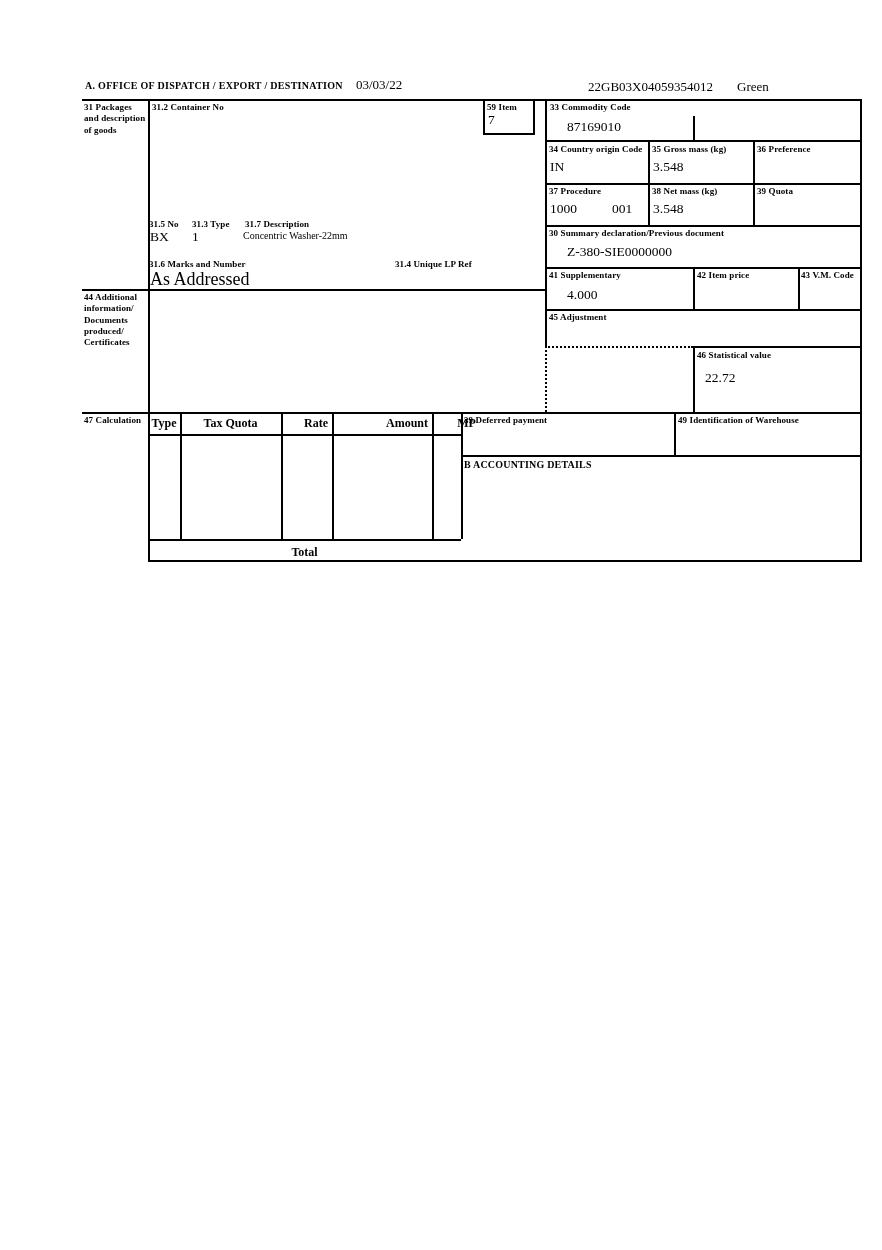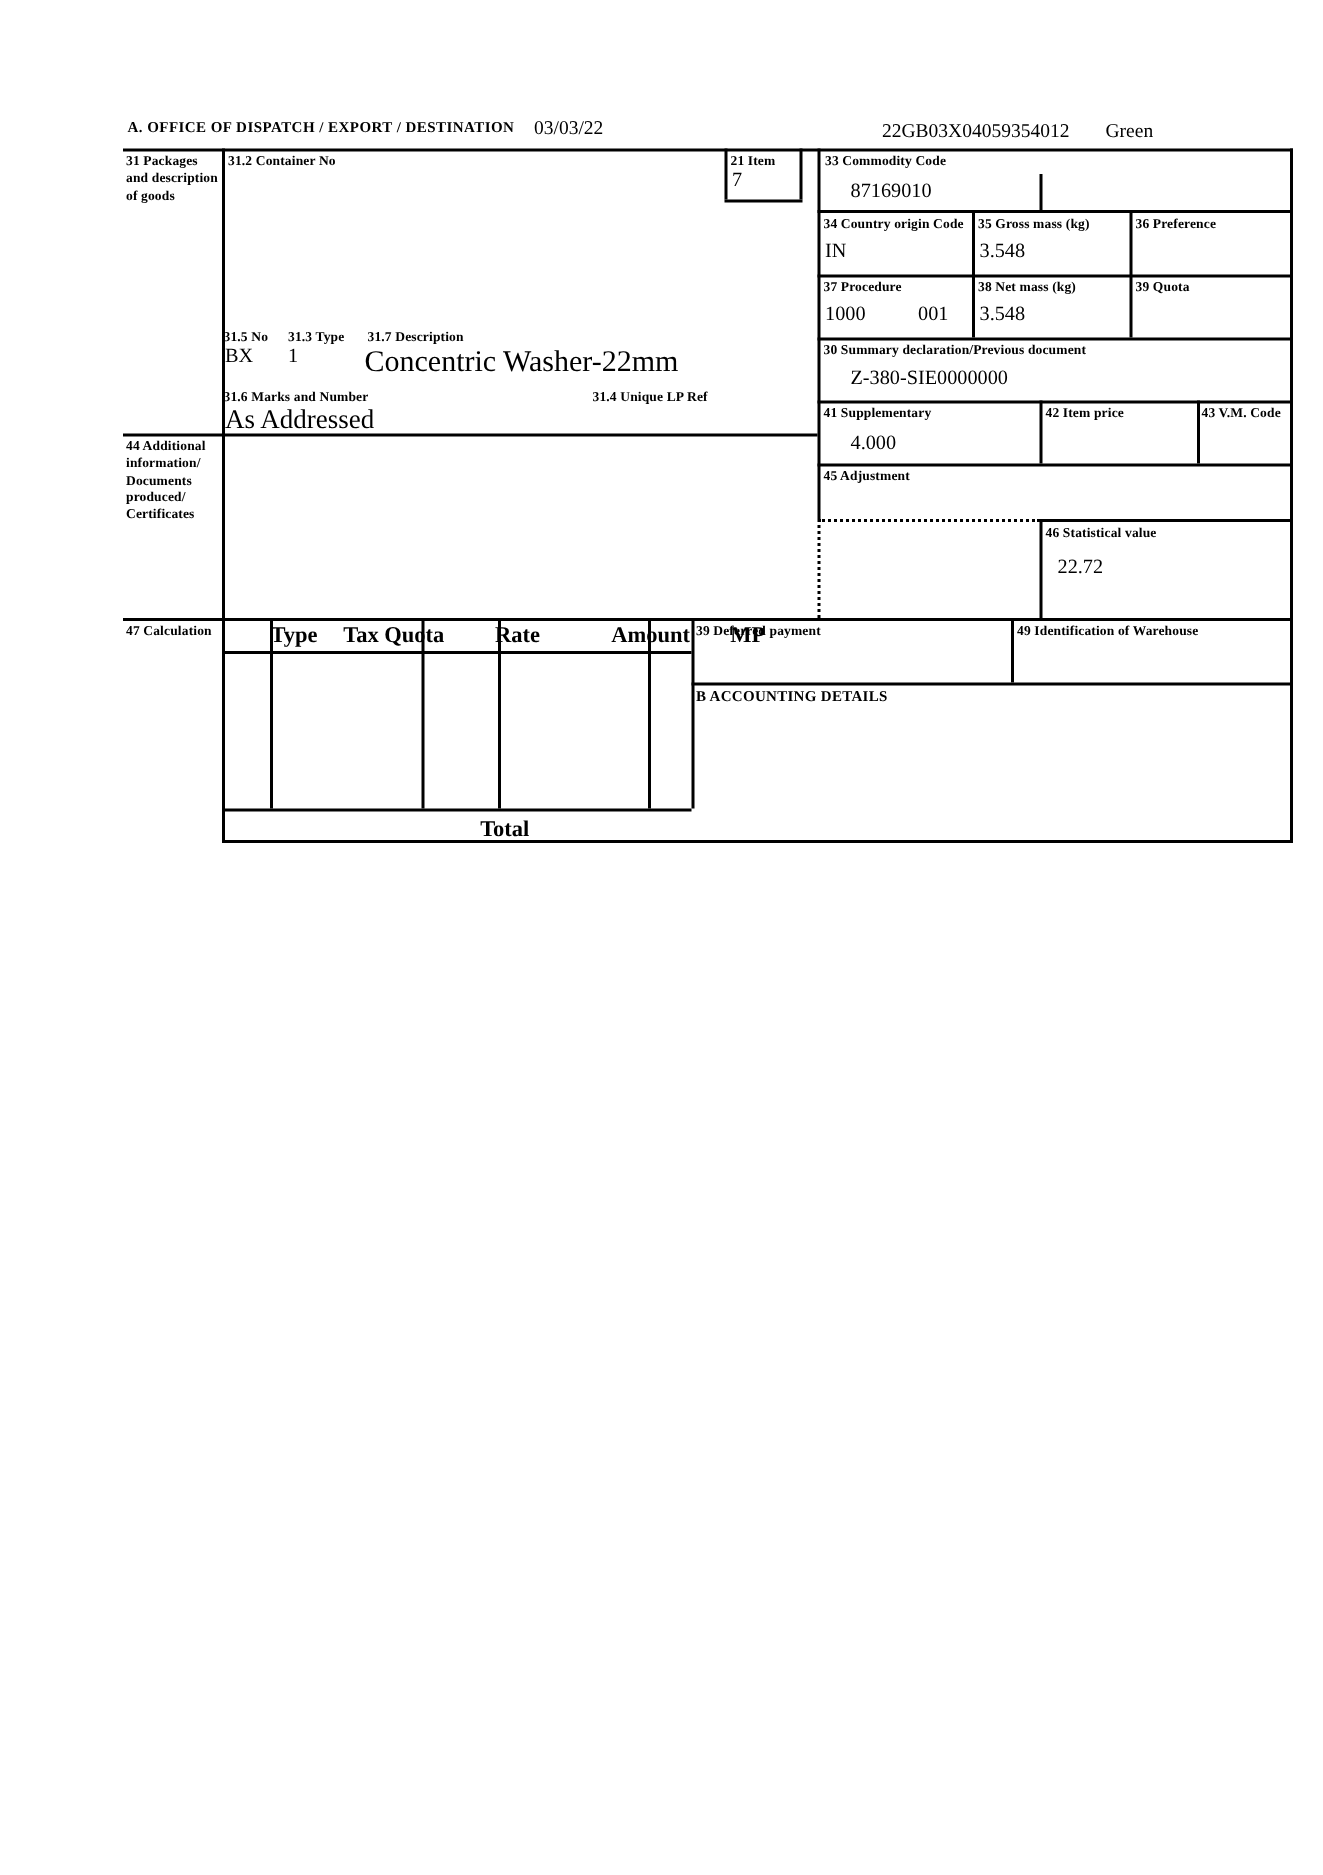--- a/index.html
+++ b/index.html
@@ -8,21 +8,21 @@
     font-family:"Liberation Serif","DejaVu Serif",serif;color:#000;overflow:hidden;
   }
   .hl{position:absolute;background:#000;height:2px;}
   .vl{position:absolute;background:#000;width:2px;}
   .hl.dot{background:none;border-top:2px dotted #000;height:0;}
   .vl.dot{background:none;border-left:2px dotted #000;width:0;}
   .lbl{position:absolute;font-weight:bold;font-size:9px;line-height:1.25;letter-spacing:.1px;}
   .val{position:absolute;font-size:13.5px;line-height:1.1;white-space:nowrap;}
   .hdr{position:absolute;font-weight:bold;font-size:10px;letter-spacing:.3px;white-space:nowrap;}
   .big{position:absolute;font-size:13px;white-space:nowrap;}
-  .th{position:absolute;font-weight:bold;font-size:15px;line-height:1;padding-left:32px;}
+  .th{position:absolute;font-weight:bold;font-size:12px;line-height:1;}
   .tc{text-align:center;}
   .tr{text-align:right;}
 </style>
 </head>
 <body>
 
 <div id="page">
 
   <div class="hdr" style="left:85px;top:80px;">A. OFFICE OF DISPATCH / EXPORT / DESTINATION</div>
   <div class="big" style="left:356px;top:77px;">03/03/22</div>
@@ -62,21 +62,21 @@
   <div class="vl" style="left:180px;top:412px;height:127px;"></div>
   <div class="vl" style="left:281px;top:412px;height:127px;"></div>
   <div class="vl" style="left:332px;top:412px;height:127px;"></div>
   <div class="vl" style="left:432px;top:412px;height:127px;"></div>
   <div class="vl" style="left:461px;top:412px;height:127px;"></div>
   <div class="vl" style="left:674px;top:412px;height:43px;"></div>
 
   <div class="lbl" style="left:84px;top:102px;width:62px;">31 Packages and description of goods</div>
   <div class="lbl" style="left:152px;top:102px;">31.2 Container No</div>
 
-  <div class="lbl" style="left:487px;top:102px;">21 Item</div>
+  <div class="lbl" style="left:487px;top:102px;">59 Item</div>
   <div class="val" style="left:488px;top:113px;">7</div>
 
   <div class="lbl" style="left:550px;top:102px;">33 Commodity Code</div>
   <div class="val" style="left:567px;top:120px;">87169010</div>
 
   <div class="lbl" style="left:549px;top:144px;">34 Country origin Code</div>
   <div class="val" style="left:550px;top:160px;">IN</div>
   <div class="lbl" style="left:652px;top:144px;">35 Gross mass (kg)</div>
   <div class="val" style="left:653px;top:160px;">3.548</div>
   <div class="lbl" style="left:757px;top:144px;">36 Preference</div>
@@ -86,21 +86,21 @@
   <div class="val" style="left:612px;top:202px;">001</div>
   <div class="lbl" style="left:652px;top:186px;">38 Net mass (kg)</div>
   <div class="val" style="left:653px;top:202px;">3.548</div>
   <div class="lbl" style="left:757px;top:186px;">39 Quota</div>
 
   <div class="lbl" style="left:149px;top:219px;">31.5 No</div>
   <div class="lbl" style="left:192px;top:219px;">31.3 Type</div>
   <div class="lbl" style="left:245px;top:219px;">31.7 Description</div>
   <div class="val" style="left:150px;top:230px;">BX</div>
   <div class="val" style="left:192px;top:230px;">1</div>
-  <div class="val" style="left:243px;top:230px;font-size:20px;">Concentric Washer-22mm</div>
+  <div class="val" style="left:243px;top:230px;font-size:10px;">Concentric Washer-22mm</div>
 
   <div class="lbl" style="left:549px;top:228px;">30 Summary declaration/Previous document</div>
   <div class="val" style="left:567px;top:245px;">Z-380-SIE0000000</div>
 
   <div class="lbl" style="left:149px;top:259px;">31.6 Marks and Number</div>
   <div class="lbl" style="left:395px;top:259px;">31.4 Unique LP Ref</div>
   <div class="val" style="left:150px;top:270px;font-size:18px;">As Addressed</div>
 
   <div class="lbl" style="left:549px;top:270px;">41 Supplementary</div>
   <div class="val" style="left:567px;top:288px;">4.000</div>

